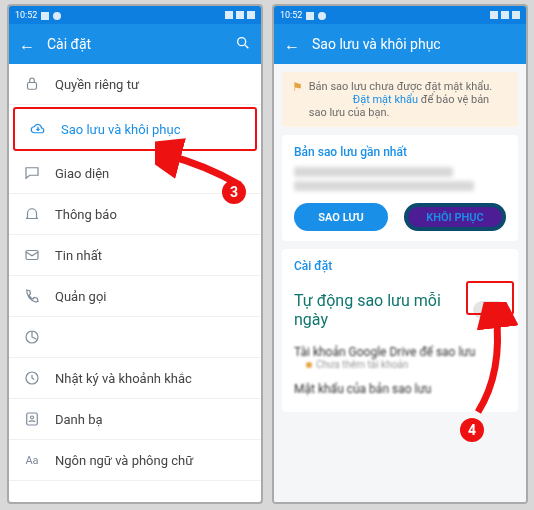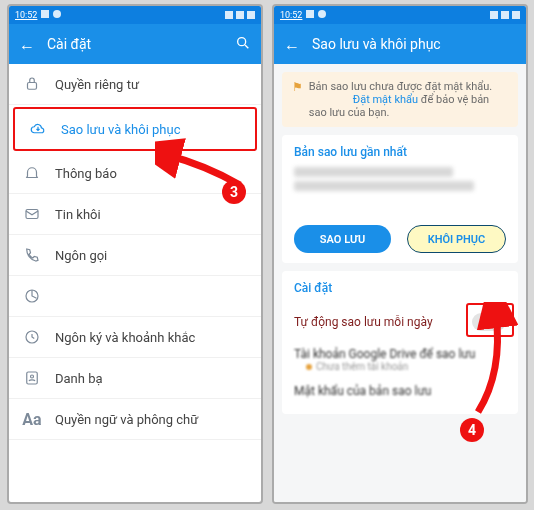--- a/index.html
+++ b/index.html
@@ -26,21 +26,21 @@
   .statusbar {
     height: 18px;
     background: #0d7fe0;
     color: #fff;
     font-size: 9px;
     display: flex;
     align-items: center;
     padding: 0 6px;
     justify-content: space-between;
   }
-  .statusbar .left { display:flex; gap:4px; align-items:flex-start;text-decoration:underline;}
+  .statusbar .left { display:flex; gap:4px; align-items:flex-end;}
   .statusbar .right { display:flex; gap:3px; align-items:center;}
   .sb-icon { width:8px; height:8px; background:#fff; opacity:.85; }
   .sb-icon.round{border-radius:50%;}
 
   .appbar {
     height: 40px;
     background: #1a8fe8;
     color: #fff;
     display: flex;
     align-items: center;
@@ -95,27 +95,27 @@
     margin:0 8px 8px; background:#fff; border-radius:4px;
     padding:10px 12px; font-size:12px;
   }
   .card .sect-title{ color:#1a8fe8; font-size:12px; margin-bottom:8px; font-weight:500;}
   .blurline{ height:10px; background:#d8d8d8; border-radius:2px; margin:4px 0; filter:blur(2px);}
   .blurline.w1{width:75%;} .blurline.w2{width:85%;}
   .btnrow{ display:flex; gap:16px; margin-top:12px;}
   .btn{
     flex:1; height:28px; border-radius:14px;
     display:flex; align-items:center; justify-content:center;
-    font-size:11px; font-weight:600;margin-top:22px;
+    font-size:11px; font-weight:600;
   }
   .btn.primary{ background:#1a8fe8; color:#fff;}
-  .btn.ghost{ background:#fef9c3; color:#1a8fe8; border:1px solid #0c4a6e;}
+  .btn.ghost{ background:#4c1d95; color:#1a8fe8; border:4px solid #0c4a6e;}
   .setrow{
     display:flex; align-items:center; justify-content:space-between;
-    padding:10px 0; font-size:12px; color:#7f1d1d;
+    padding:10px 0; font-size:16px; color:#0f766e;
   }
   .toggle{
     width:34px; height:18px; background:#e4e4e4; border-radius:9px; position:relative;
   }
   .toggle .knob{
     position:absolute; right:2px; top:2px; width:14px; height:14px;
     background:#fff; border-radius:50%; box-shadow:0 0 2px rgba(0,0,0,.3);
   }
   .hl-toggle{
     position:absolute; border:2.5px solid #e11; border-radius:3px;
@@ -175,72 +175,80 @@
           <svg viewBox="0 0 24 24">
             <path d="M7 17a4 4 0 010-8 5 5 0 019.6 1.5A3.5 3.5 0 0118 17H7z"></path>
             <path d="M12 9v5m-2-2l2 2 2-2"></path>
           </svg>
         </span>
       <span class="lbl">Sao lưu và khôi phục</span>
     </div>
     <div class="row">
       <span class="icn">
           <svg viewBox="0 0 24 24">
+            <path d="M4 5h16v10H9l-5 4z"></path>
+          </svg>
+        </span>
+      <span class="lbl">Giao diện</span>
+    </div>
+    <div class="row">
+      <span class="icn">
+          <svg viewBox="0 0 24 24">
             <path d="M6 16V11a6 6 0 1112 0v5l1 2H5z"></path>
           </svg>
         </span>
       <span class="lbl">Thông báo</span>
     </div>
     <div class="row">
       <span class="icn">
           <svg viewBox="0 0 24 24">
             <rect x="4" y="6" width="16" height="12" rx="2"></rect>
             <path d="M4 8l8 5 8-5"></path>
           </svg>
         </span>
-      <span class="lbl">Tin khôi</span>
+      <span class="lbl">Tin nhất</span>
     </div>
     <div class="row">
       <span class="icn">
           <svg viewBox="0 0 24 24">
             <path d="M5 4l4 1 1 4-2 2a12 12 0 005 5l2-2 4 1 1 4-3 1a16 16 0 01-12-16z"></path>
           </svg>
         </span>
-      <span class="lbl">Ngôn gọi</span>
+      <span class="lbl">Quản gọi</span>
     </div>
     <div class="row">
       <span class="icn">
           <svg viewBox="0 0 24 24">
             <circle cx="12" cy="12" r="8"></circle>
             <path d="M12 4v8l6 3"></path>
           </svg>
         </span>
     </div>
     <div class="row">
       <span class="icn">
           <svg viewBox="0 0 24 24">
             <circle cx="12" cy="12" r="8"></circle>
             <path d="M12 8v4l3 2"></path>
           </svg>
         </span>
-      <span class="lbl">Ngôn ký và khoảnh khắc</span>
+      <span class="lbl">Nhật ký và khoảnh khắc</span>
     </div>
     <div class="row">
       <span class="icn">
           <svg viewBox="0 0 24 24">
             <rect x="5" y="4" width="14" height="16" rx="2"></rect>
             <circle cx="12" cy="10" r="2"></circle>
             <path d="M8 16c1-2 7-2 8 0"></path>
           </svg>
         </span>
       <span class="lbl">Danh bạ</span>
     </div>
     <div class="row">
-      <span class="icn" style="color:#7d8a99;font-size:16px;font-weight:700;">Aa</span>
-      <span class="lbl">Quyền ngữ và phông chữ</span>
+      <span class="icn" style="color:#7d8a99;font-size:11px;font-weight:400;">Aa</span>
+      <span class="lbl">Ngôn ngữ và phông chữ</span>
     </div>
 
   </div>
 </div>
 
 <div class="phone phone-right">
   <div class="statusbar">
     <div class="left">
         <span>10:52</span>
       <span class="sb-icon"></span>

